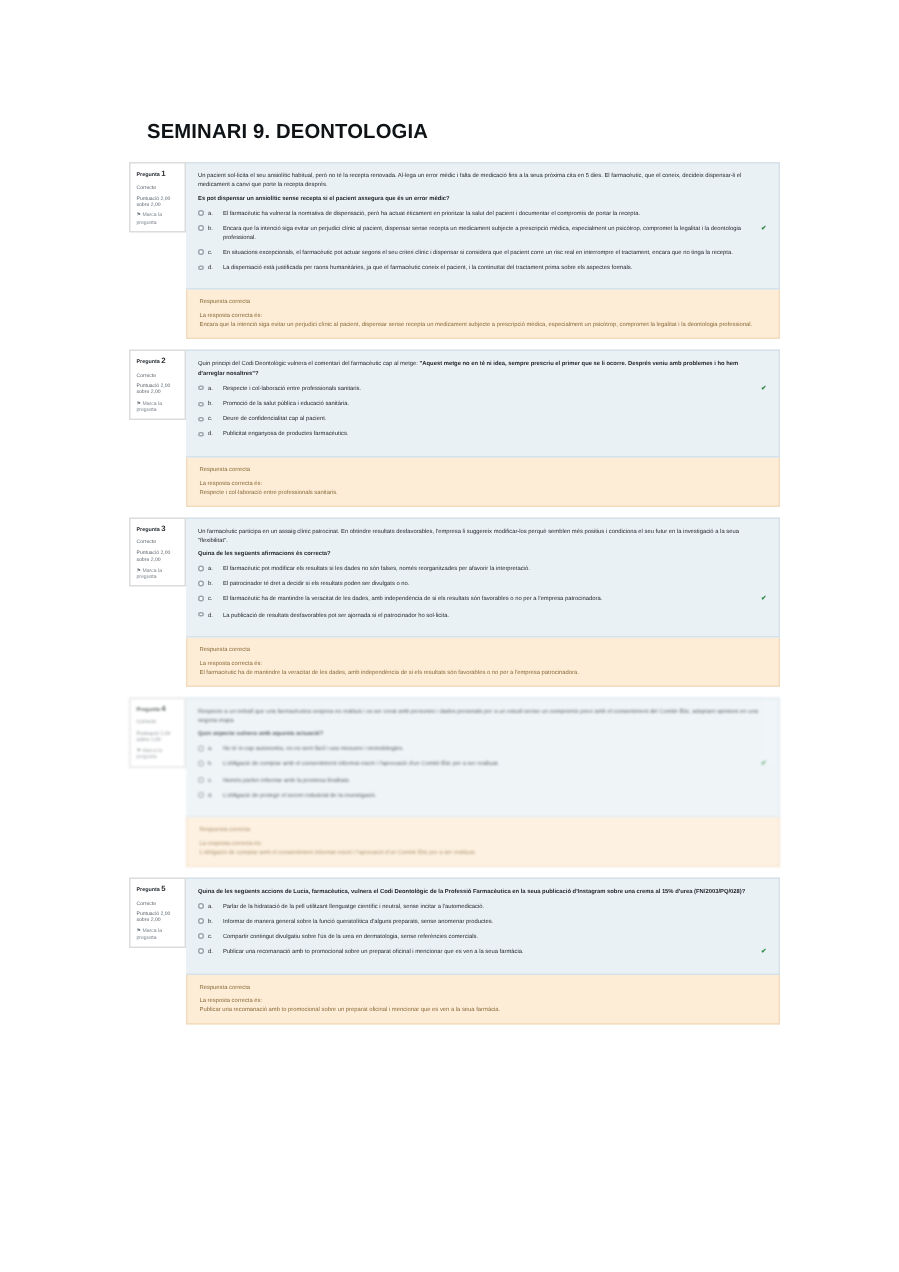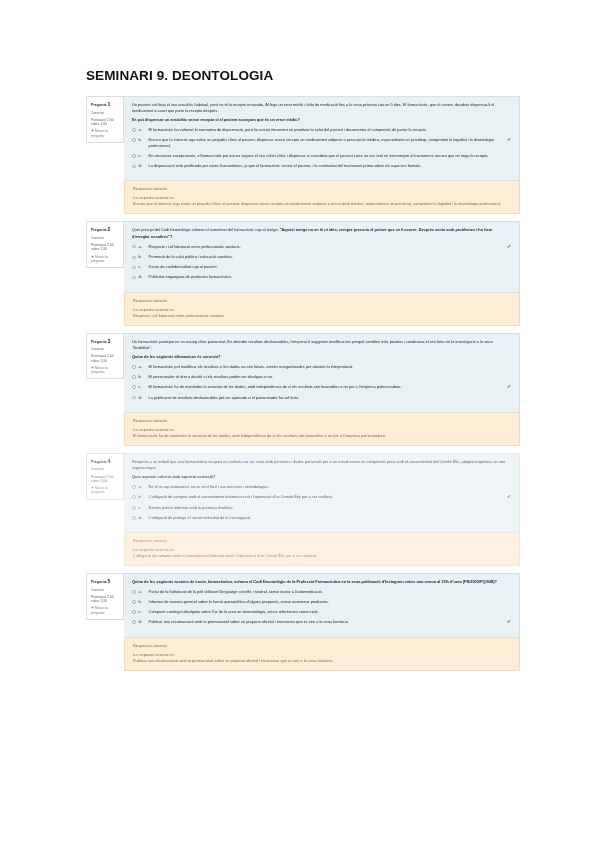--- a/index.html
+++ b/index.html
@@ -22,21 +22,21 @@
     height: 848px;
     padding: 0;
     position: relative;
   }
 
   .page-title {
     font-size: 13.5px;
     font-weight: bold;
     letter-spacing: 0.1px;
     color: #0f1316;
-    margin: 0;
+    margin: 12px;
     padding: 68px 0 0 86px;
   }
 
   .quiz-body {
     margin-top: 13px;
   }
 
   
   .question {
     display: flex;

